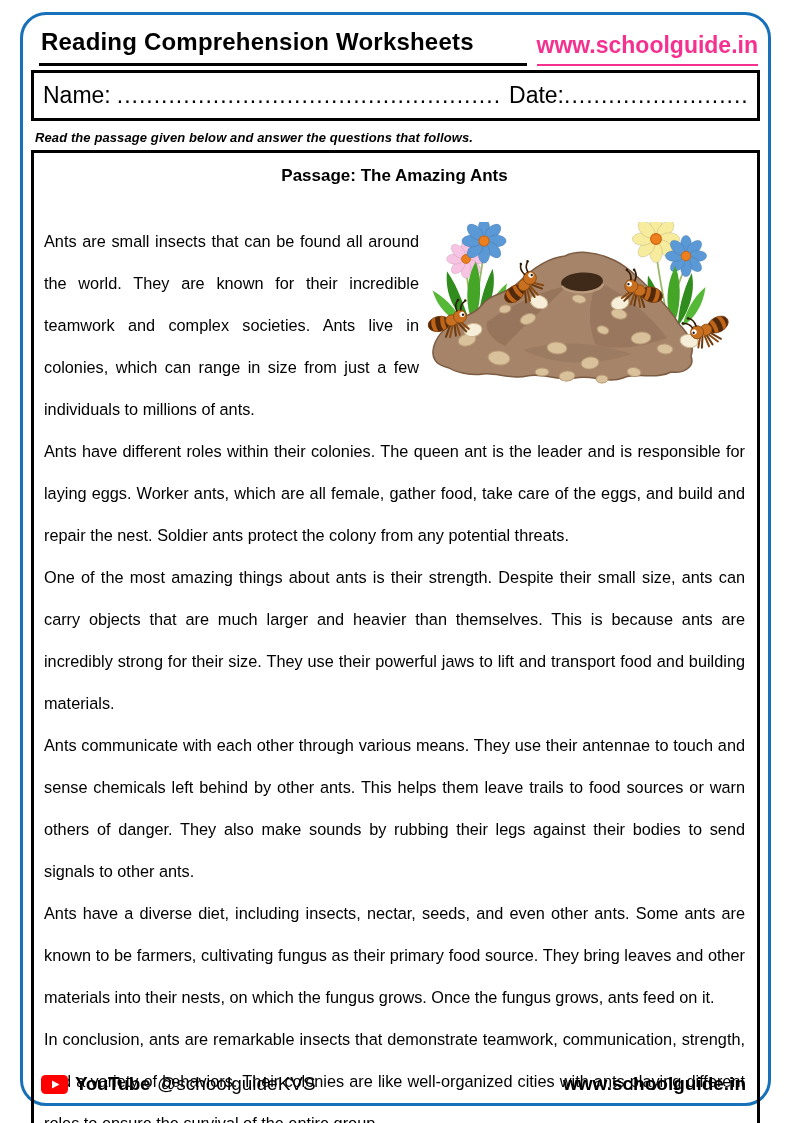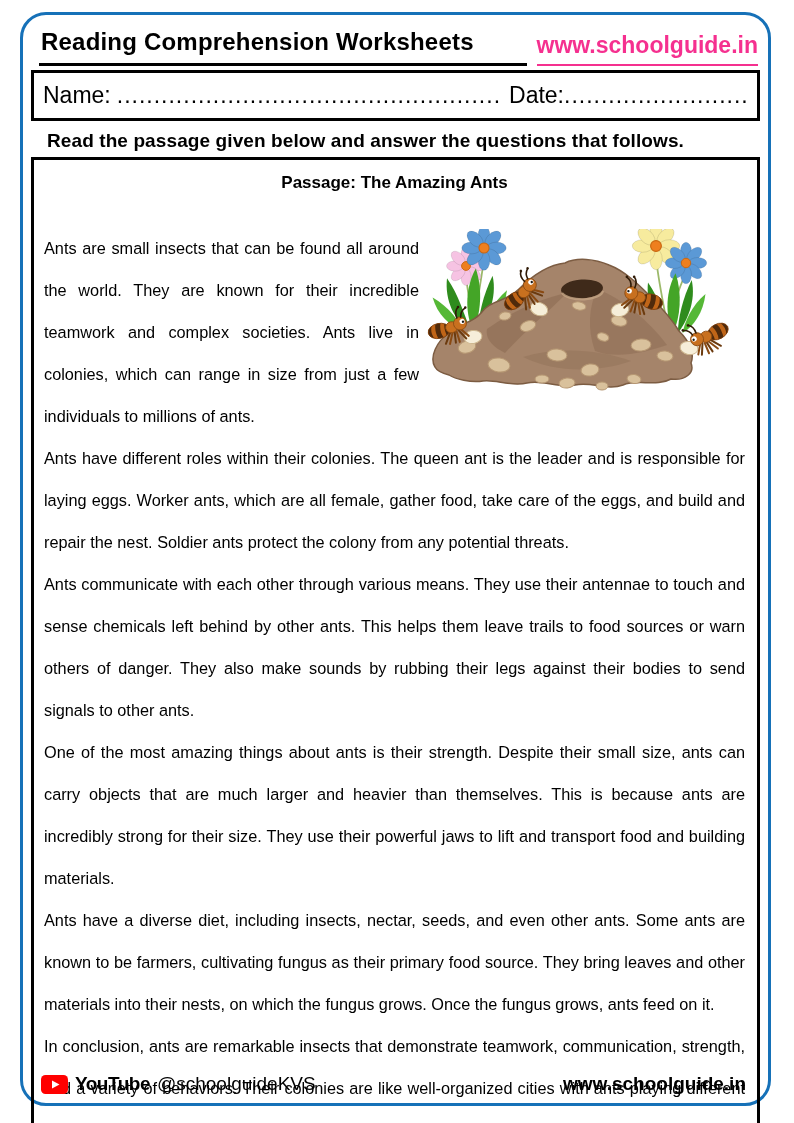--- a/index.html
+++ b/index.html
@@ -22,21 +22,21 @@
   
   .namedate-box { margin-top:4px; border:3px solid #000; height:51px;
     display:flex; align-items:center; padding:0 9px; font-size:23px; }
   .nd-label { white-space:nowrap; }
   .nd-dots { overflow:hidden; white-space:nowrap; letter-spacing:1px; }
   .nd-dots.name { flex:1; margin:0 6px; }
   .nd-dots.date { width:184px; }
   .nd-date-label { margin-left:4px; }
 
   
-  .instruction { font-size:19px; font-weight:bold; margin:9px 0 5px 16px; letter-spacing:0.1px; }
+  .instruction { font-size:13px; font-weight:bold; margin:9px 0 5px 4px; letter-spacing:0.1px;font-style:italic; }
 
   
   .passage-box { border:3px solid #000; padding:13px 12px 10px 10px; min-height:916px; }
   .passage-title { text-align:center; font-size:17px; font-weight:bold; margin-bottom:34px; }
   .passage-body { font-size:16.3px; line-height:42px; text-align:justify; }
   .passage-body p { margin:0; }
   .illustration-float { float:right; width:318px; height:164px; margin:2px 0 4px 8px; }
   .illustration-float svg { display:block; width:318px; height:164px; }
 
   
@@ -178,22 +178,22 @@
             <g fill="#d9c19c" stroke="#b69773" stroke-width="1">
               <ellipse cx="140" cy="154" rx="8" ry="5" transform="rotate(-6 140 154)"></ellipse>
               <ellipse cx="175" cy="157" rx="6" ry="4"></ellipse>
               <ellipse cx="207" cy="150" rx="7" ry="4.5" transform="rotate(8 207 150)"></ellipse>
             </g>
           </svg>
         </div>
 
         <p>Ants are small insects that can be found all around the world. They are known for their incredible teamwork and complex societies. Ants live in colonies, which can range in size from just a few individuals to millions of ants.</p>
         <p>Ants have different roles within their colonies. The queen ant is the leader and is responsible for laying eggs. Worker ants, which are all female, gather food, take care of the eggs, and build and repair the nest. Soldier ants protect the colony from any potential threats.</p>
+        <p>One of the most amazing things about ants is their strength. Despite their small size, ants can carry objects that are much larger and heavier than themselves. This is because ants are incredibly strong for their size. They use their powerful jaws to lift and transport food and building materials.</p>
         <p>Ants communicate with each other through various means. They use their antennae to touch and sense chemicals left behind by other ants. This helps them leave trails to food sources or warn others of danger. They also make sounds by rubbing their legs against their bodies to send signals to other ants.</p>
-        <p>One of the most amazing things about ants is their strength. Despite their small size, ants can carry objects that are much larger and heavier than themselves. This is because ants are incredibly strong for their size. They use their powerful jaws to lift and transport food and building materials.</p>
         <p>Ants have a diverse diet, including insects, nectar, seeds, and even other ants. Some ants are known to be farmers, cultivating fungus as their primary food source. They bring leaves and other materials into their nests, on which the fungus grows. Once the fungus grows, ants feed on it.</p>
         <p>In conclusion, ants are remarkable insects that demonstrate teamwork, communication, strength, and a variety of behaviors. Their colonies are like well-organized cities with ants playing different roles to ensure the survival of the entire group.</p>
       </div>
     </div>
 
     <div class="footer-row">
       <div class="footer-left">
         <svg class="yt-badge" viewBox="0 0 27 19">
           <rect x="0" y="0" width="27" height="19" rx="4.5" fill="#ff0000"></rect>
           <path d="M11,5.5 L18.5,9.5 L11,13.5 Z" fill="#ffffff"></path>

